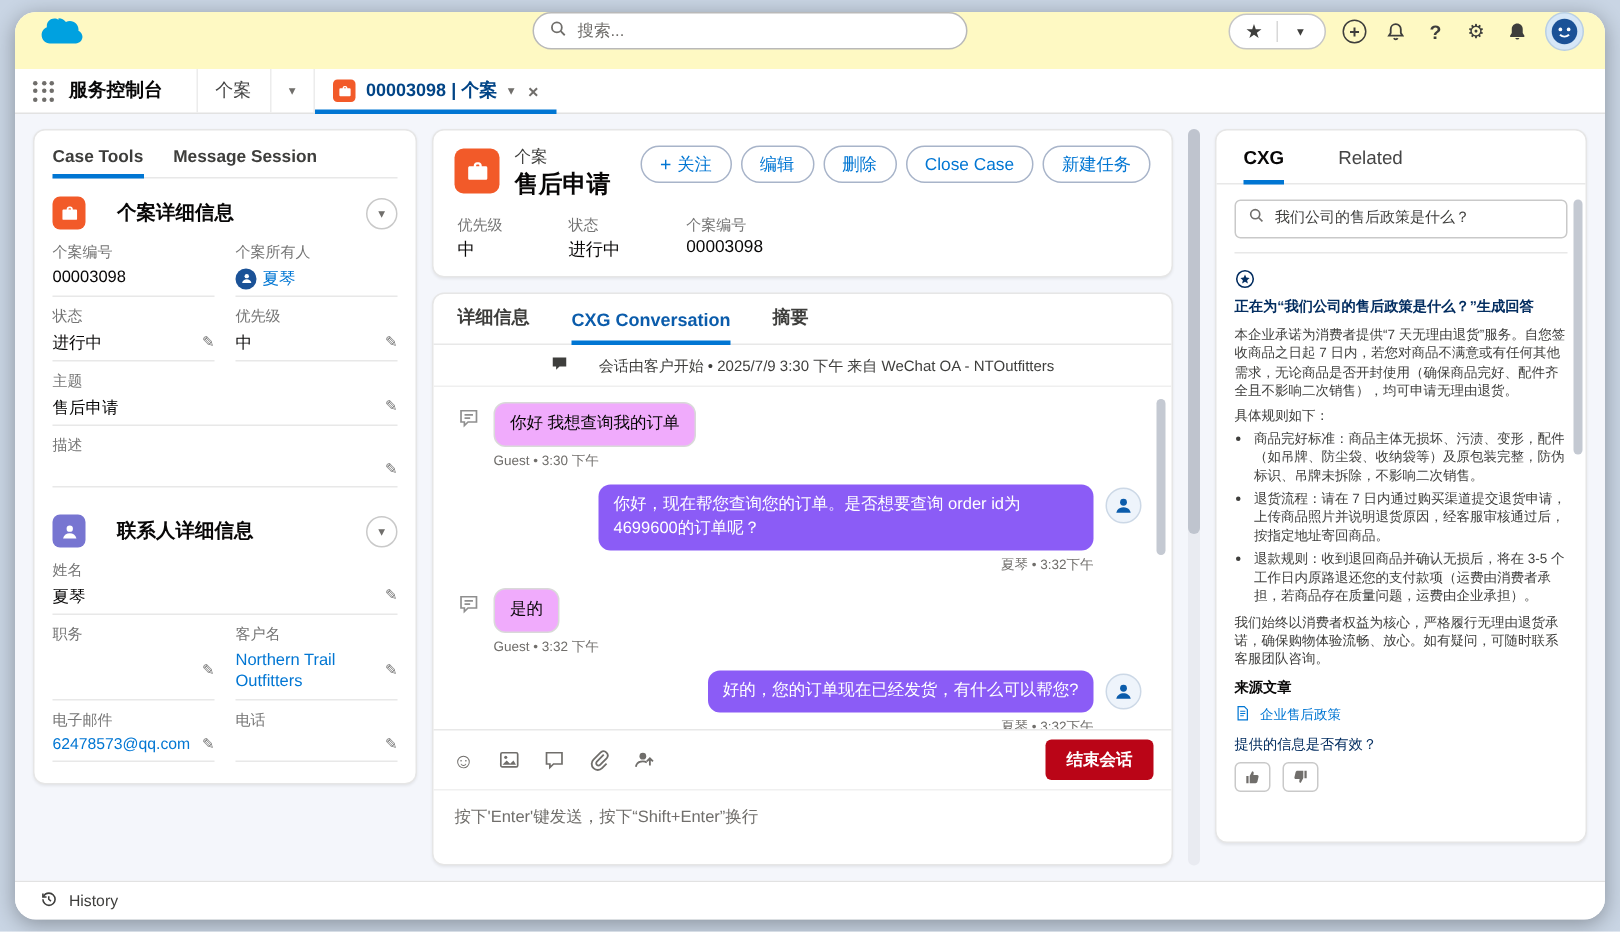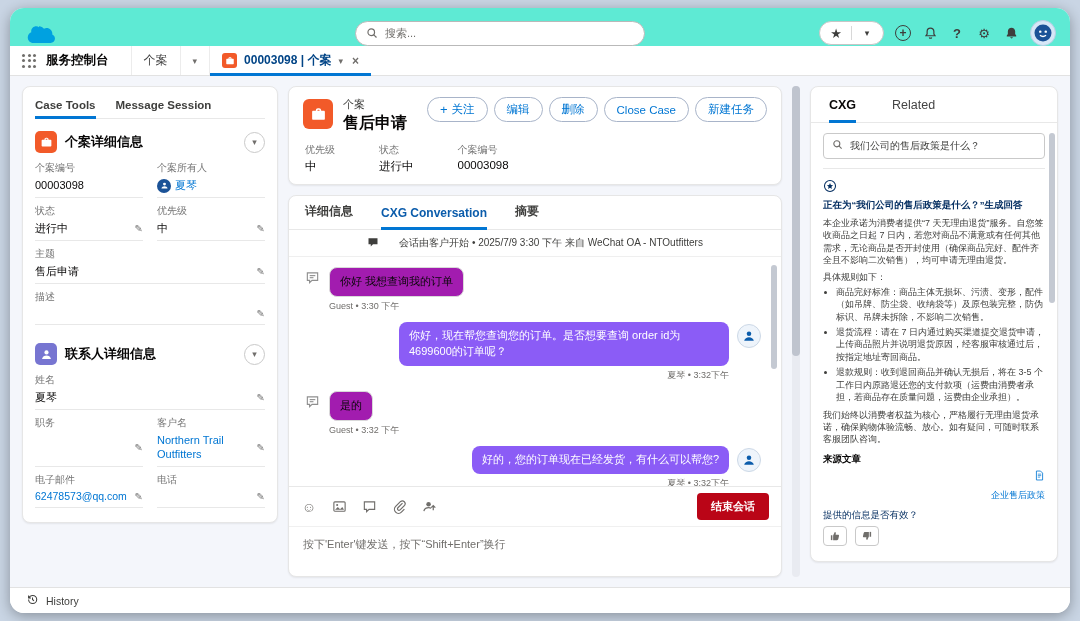--- a/index.html
+++ b/index.html
@@ -11,21 +11,21 @@
     color:#080707;
   }
   .window{
     position:absolute;left:10px;top:8px;width:1060px;height:605px;
     background:#fff;border-radius:14px;overflow:hidden;
     box-shadow:0 3px 14px rgba(0,0,0,.32);
     display:flex;flex-direction:column;
   }
 
   
-  .global-header{flex:0 0 38px;display:flex;align-items:flex-end;padding:0 14px;position:relative;background:#5eead4;}
+  .global-header{flex:0 0 38px;display:flex;align-items:flex-start;padding:0 14px;position:relative;background:#fef9c3;}
   .cloud-logo{display:flex;align-items:center;}
   .search-pill{
     position:absolute;left:345px;width:290px;height:25px;
     border:1px solid #b9b9b9;border-radius:13px;background:#fff;
     display:flex;align-items:center;gap:7px;padding:0 10px;
     color:#706e6b;font-size:11px;
   }
   .header-icons{margin-left:auto;display:flex;align-items:center;gap:11px;color:#3e3e3c;}
   .fav-pill{border:1px solid #c6c6c6;border-radius:13px;height:24px;display:flex;align-items:center;padding:0 8px;gap:7px;background:#fff;}
   .fav-pill .divider{width:1px;height:14px;background:#d8d8d8;}
@@ -52,21 +52,21 @@
 
   
   .left-card{width:256px;flex:0 0 256px;padding:10px 12px 14px;align-self:flex-start;}
   .lp-tabs{display:flex;gap:20px;border-bottom:1px solid #e8e8e8;}
   .lp-tab{font-size:11.5px;font-weight:bold;color:#3e3e3c;padding:2px 0 7px;position:relative;cursor:pointer;}
   .lp-tab.active::after{content:"";position:absolute;left:0;right:0;bottom:-1px;height:3px;background:#0176d3;}
   .section-head{display:flex;align-items:center;gap:8px;margin:12px 0 2px;}
   .obj-icon{width:22px;height:22px;border-radius:5px;display:flex;align-items:center;justify-content:center;flex:0 0 22px;}
   .obj-icon.case-bg{background:#f25a29;}
   .obj-icon.contact-bg{background:#7775d1;}
-  .section-title{font-size:13px;font-weight:bold;color:#080707;flex:1;}
+  .section-title{font-size:13px;font-weight:bold;color:#080707;flex:1;margin-left:13px;}
   .round-btn{width:21px;height:21px;border:1px solid #c9c9c9;border-radius:50%;display:flex;align-items:center;justify-content:center;font-size:9px;color:#706e6b;cursor:pointer;background:#fff;}
   .fields{display:grid;grid-template-columns:1fr 1fr;column-gap:14px;}
   .field{padding:6px 0 4px;border-bottom:1px solid #e8e8e8;min-height:36px;}
   .field.full{grid-column:1 / -1;}
   .f-label{font-size:10px;color:#747474;margin-bottom:3px;}
   .f-value{font-size:11px;color:#080707;display:flex;align-items:center;gap:4px;min-height:13px;}
   .link{color:#0176d3;cursor:pointer;}
   .pencil{margin-left:auto;color:#747474;font-size:10px;cursor:pointer;}
   .mini-avatar{width:14px;height:14px;border-radius:50%;background:#1b5297;display:flex;align-items:center;justify-content:center;flex:0 0 14px;}
   .wrap2{line-height:1.3;}
@@ -89,21 +89,21 @@
   .conv-tabs{display:flex;gap:28px;padding:0 16px;height:34px;align-items:flex-end;border-bottom:1px solid #e8e8e8;}
   .conv-tab{font-size:12px;font-weight:bold;color:#3e3e3c;padding-bottom:9px;position:relative;cursor:pointer;}
   .conv-tab.active{color:#0b5cab;}
   .conv-tab.active::after{content:"";position:absolute;left:0;right:0;bottom:-1px;height:3px;background:#0176d3;}
   .session-header{font-size:10px;color:#3e3e3c;display:flex;justify-content:center;align-items:center;gap:20px;padding:6px 0;border-bottom:1px solid #efefef;}
   .msgs{flex:1;position:relative;padding:10px 20px 4px 16px;display:flex;flex-direction:column;overflow:hidden;}
   .msg-row{display:flex;margin-bottom:9px;}
   .msg-row.guest{gap:8px;align-items:flex-start;}
   .msg-row.agent{justify-content:flex-end;gap:8px;align-items:flex-start;}
   .bubble{font-size:11px;line-height:1.45;padding:6px 10px;border-radius:8px;max-width:330px;width:fit-content;}
-  .guest .bubble{background:#a21caf;border:1px solid #d9d9d9;color:#080707;}
+  .guest .bubble{background:#f0abfc;border:1px solid #d9d9d9;color:#080707;}
   .agent .bubble{background:#8b5cf6;color:#fff;}
   .agent .msg-col{display:flex;flex-direction:column;align-items:flex-end;}
   .meta{font-size:9px;color:#706e6b;margin-top:3px;}
   .chat-mini-icon{color:#8f8f8f;margin-top:3px;flex:0 0 16px;}
   .msg-avatar{width:24px;height:24px;border-radius:50%;background:#eef4fb;border:1px solid #ccd8e6;display:flex;align-items:center;justify-content:center;color:#0b5cab;flex:0 0 24px;margin-top:2px;}
   .msgs-scrollthumb{position:absolute;right:4px;top:8px;width:6px;height:104px;background:#c4c9d2;border-radius:3px;cursor:pointer;}
   .conv-toolbar{border-top:1px solid #e8e8e8;display:flex;align-items:center;gap:14px;padding:6px 12px;color:#706e6b;}
   .tool-ic{display:flex;align-items:center;justify-content:center;width:16px;height:16px;cursor:pointer;font-size:14px;}
   .end-btn{margin-left:auto;background:#ba0517;color:#fff;font-size:11px;font-weight:bold;border:none;border-radius:4px;padding:6px 14px;cursor:pointer;font-family:inherit;}
   .composer{border-top:1px solid #f0f0f0;padding:10px 14px;font-size:11px;color:#706e6b;flex:0 0 50px;cursor:text;}
@@ -122,21 +122,21 @@
   .q-label{font-size:11px;font-weight:bold;color:#032d60;margin-bottom:7px;}
   .q-box{border:1px solid #c9c9c9;border-radius:4px;height:26px;display:flex;align-items:center;gap:7px;padding:0 8px;font-size:10px;color:#3e3e3c;margin-bottom:9px;background:#fff;cursor:text;}
   .rp-divider{border-top:1px solid #e8e8e8;margin:8px 0 9px;}
   .ans-head{display:flex;gap:6px;margin-bottom:5px;flex-direction:column;}
   .einstein-badge{width:14px;height:14px;flex:0 0 14px;color:#032d60;margin-top:1px;}
   .ans-title{font-size:9.5px;font-weight:bold;color:#032d60;line-height:1.35;}
   .rp-body p{margin-bottom:5px;}
   .rp-body ul{padding-left:13px;margin:2px 0 5px;}
   .rp-body li{margin-bottom:3px;}
   .source-label{font-weight:bold;color:#080707;margin-top:6px;font-size:9.5px;}
-  .source-row{display:flex;align-items:flex-end;gap:5px;margin:4px 0 6px;flex-direction:column;}
+  .source-row{display:flex;align-items:center;gap:5px;margin:4px 0 6px;}
   .source-row .doc-ic{color:#0176d3;flex:0 0 12px;margin-top:1px;}
   .feedback-q{color:#032d60;margin-bottom:5px;font-size:9.5px;}
   .thumbs{display:flex;gap:8px;}
   .thumb-btn{width:24px;height:20px;border:1px solid #c9c9c9;border-radius:4px;display:flex;align-items:center;justify-content:center;color:#706e6b;background:#fff;cursor:pointer;}
   .rp-scrollthumb{position:absolute;right:2px;top:46px;width:6px;height:170px;background:#c4c9d2;border-radius:3px;cursor:pointer;}
 
   
   .history-bar{flex:0 0 26px;border-top:1px solid #e2e2e2;display:flex;align-items:center;gap:7px;padding:0 16px;font-size:10.5px;color:#3e3e3c;background:#fff;}
   .history-bar svg{color:#3e3e3c;}
 </style>

